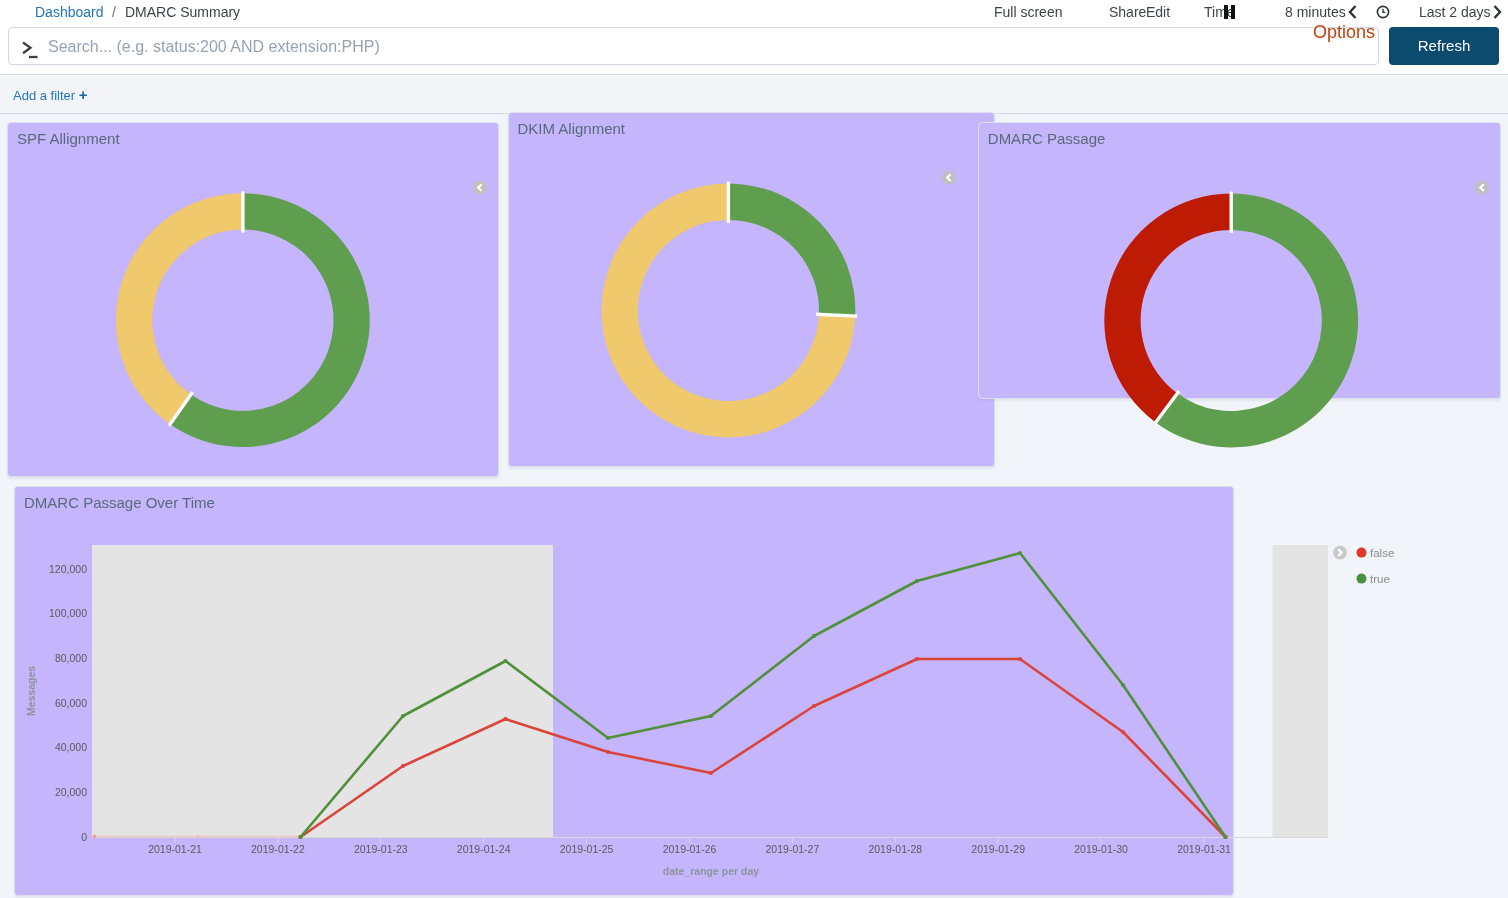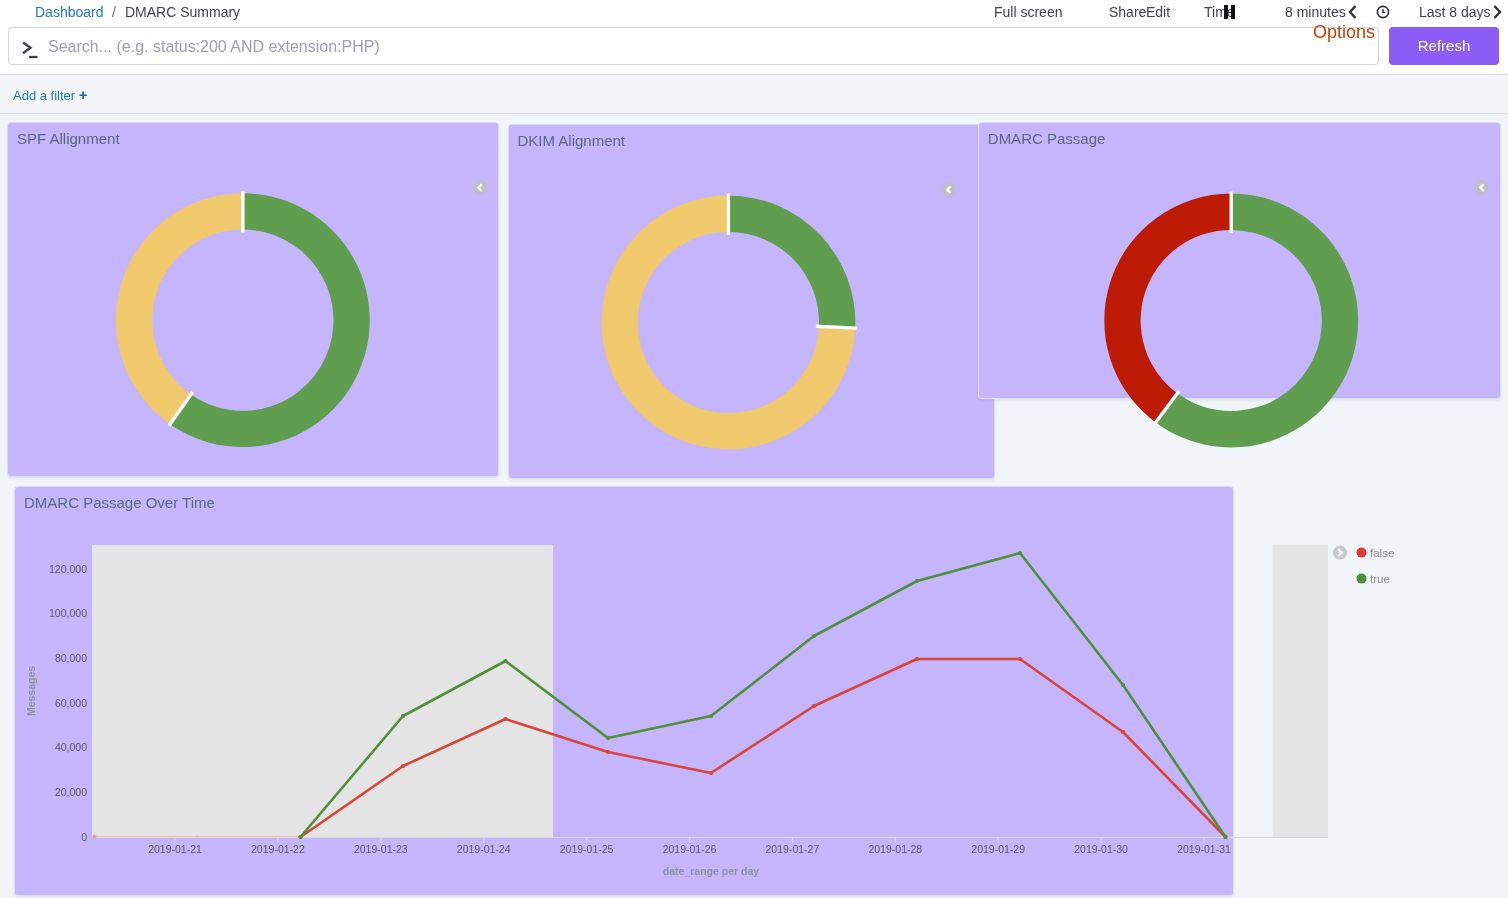--- a/index.html
+++ b/index.html
@@ -23,50 +23,50 @@
     <rect x="8" y="0" width="4" height="14" fill="#121212"></rect>
   </svg>
 <div class="navitem" style="left:1259px">8 minutes</div>
 <svg width="9" height="14" viewBox="0 0 9 14" style="position:absolute;left:1348px;top:5px">
     <path d="M7.5 1 L2 7 L7.5 13" fill="none" stroke="#2f3337" stroke-width="2.4"></path>
   </svg>
 <svg width="14" height="14" viewBox="0 0 14 14" style="position:absolute;left:1376px;top:5px">
     <circle cx="7" cy="7" r="5.6" fill="none" stroke="#2f3337" stroke-width="1.6"></circle>
     <path d="M7 4 L7 7.4 L9.3 7.4" fill="none" stroke="#2f3337" stroke-width="1.4"></path>
   </svg>
-<div class="navitem" style="left:1393px">Last 8 days</div>
+<div class="navitem" style="left:1393px">Last 2 days</div>
 <svg width="9" height="14" viewBox="0 0 9 14" style="position:absolute;left:1493px;top:5px">
     <path d="M1.5 1 L7 7 L1.5 13" fill="none" stroke="#2f3337" stroke-width="2.4"></path>
   </svg>
 
 <div class="abs" style="left:8px;top:27px;width:1371px;height:38px;background:#fff;border:1px solid #d0d7e2;border-radius:4px"></div>
 <svg width="26" height="26" viewBox="0 0 26 26" style="position:absolute;left:20px;top:40px">
     <path d="M3 2.5 L10.5 7.8 L3 13.2" fill="none" stroke="#3c4149" stroke-width="2.3"></path>
     <line x1="9" y1="17" x2="17.5" y2="17" stroke="#3c4149" stroke-width="2.3"></line>
   </svg>
 <div class="abs" style="left:48px;top:38px;font-size:16px;color:#98a2b3">Search... (e.g. status:200 AND extension:PHP)</div>
 <div class="abs" style="left:1313px;top:22px;font-size:18px;color:#c2410c">Options</div>
-<div class="abs" style="left:1389px;top:27px;width:110px;height:38px;background:#8b5cf6;border-radius:4px;color:#fff;font-size:15px;line-height:38px;text-align:center">Refresh</div>
+<div class="abs" style="left:1389px;top:27px;width:110px;height:38px;background:#0c4a6e;border-radius:4px;color:#fff;font-size:15px;line-height:38px;text-align:center">Refresh</div>
 
 <div class="abs" style="left:13px;top:86px;font-size:13px;color:#1f76be">Add a filter <span style="font-weight:bold;font-size:15px;color:#1565ad">+</span></div>
 
 <div class="panel" style="left:7px;top:122px;width:491.5px;height:354.5px">
   <div class="ptitle">SPF Allignment</div>
   <svg width="491" height="354" style="position:absolute;left:0;top:0">
       <path d="M234.9 70.3A126.9 126.9 0 1 1 162.1 301.2L182.9 271.4A90.6 90.6 0 1 0 234.9 106.6Z" fill="#5f9e4e"></path>
       <path d="M162.1 301.2A126.9 126.9 0 0 1 234.9 70.3L234.9 106.6A90.6 90.6 0 0 0 182.9 271.4Z" fill="#efc96b"></path>
       <line x1="234.9" y1="109.6" x2="234.9" y2="68.3" stroke="#fff" stroke-width="3.4"></line>
       <line x1="184.7" y1="269.0" x2="161.0" y2="302.8" stroke="#fff" stroke-width="3.4"></line>
     </svg>
     <svg width="491" height="354" style="position:absolute;left:0;top:0">
       <circle cx="471.8" cy="64.6" r="7" fill="#bfbfbf"></circle>
       <path d="M473.6 61.2 L470.2 64.6 L473.6 68.0" fill="none" stroke="#fff" stroke-width="2.3" stroke-linecap="butt"></path>
     </svg>
 </div>
-<div class="panel" style="left:507.5px;top:124px;width:487px;height:354.5px">
+<div class="panel" style="left:507.5px;top:112px;width:487px;height:354.5px">
   <div class="ptitle">DKIM Alignment</div>
   <svg width="460" height="354" style="position:absolute;left:0;top:0">
       <path d="M219.4 70.6A126.9 126.9 0 0 1 346.2 203.0L309.9 201.5A90.6 90.6 0 0 0 219.4 106.9Z" fill="#5f9e4e"></path>
       <path d="M346.2 203.0A126.9 126.9 0 1 1 219.4 70.6L219.4 106.9A90.6 90.6 0 1 0 309.9 201.5Z" fill="#efc96b"></path>
       <line x1="219.4" y1="109.9" x2="219.4" y2="68.6" stroke="#fff" stroke-width="3.4"></line>
       <line x1="306.9" y1="201.3" x2="348.2" y2="203.1" stroke="#fff" stroke-width="3.4"></line>
     </svg>
     <svg width="460" height="354" style="position:absolute;left:0;top:0">
       <circle cx="439.8" cy="64.6" r="7" fill="#bfbfbf"></circle>
       <path d="M441.6 61.2 L438.2 64.6 L441.6 68.0" fill="none" stroke="#fff" stroke-width="2.3" stroke-linecap="butt"></path>

